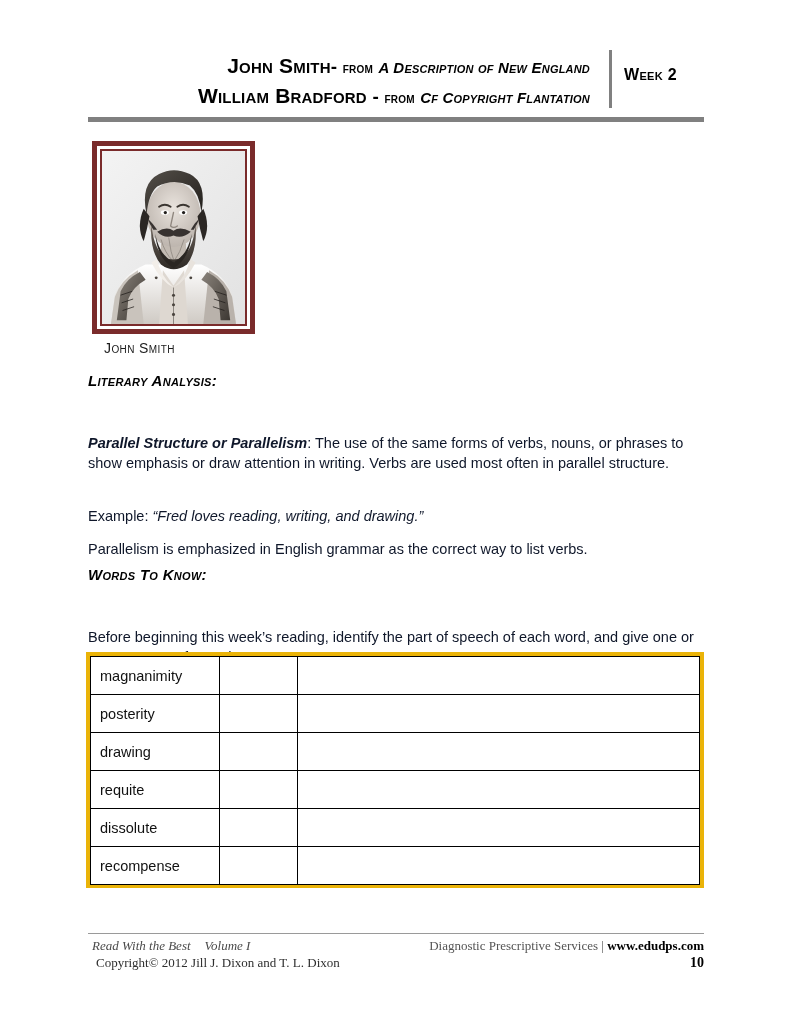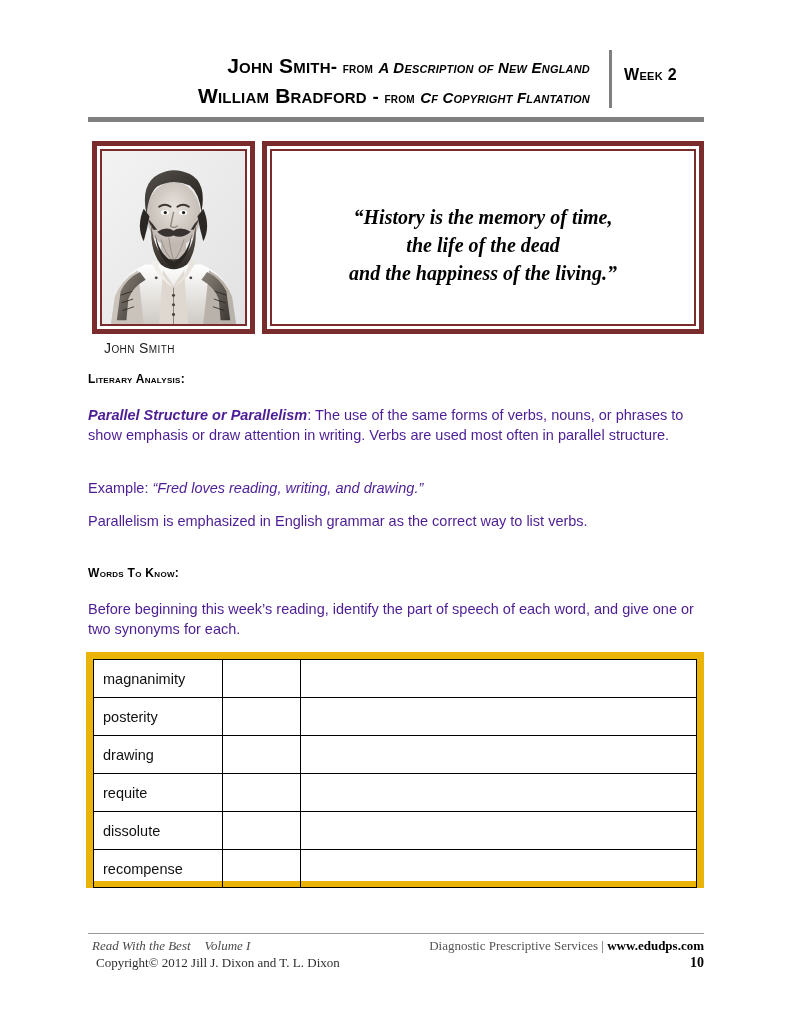--- a/index.html
+++ b/index.html
@@ -152,29 +152,31 @@
     left: 0; top: 0;
     width: 100%;
     height: 100%;
     display: block;
   }
 
   
   .section-heading {
     position: absolute;
     font-weight: bold;
-    font-size: 12px;
+    font-size: 15px;
     font-variant: small-caps;
     letter-spacing: 0.3px;
+    font-style: italic;
   }
   .body-text {
     position: absolute;
     font-size: 14.5px;
     line-height: 20px;
-    color: #4c1d95;
+    color: #0f172a;
+    margin-top: 28px;
   }
   .body-text i { font-style: italic; }
   .lead-term {
     font-weight: bold;
     font-style: italic;
   }
 
   #literary-analysis-heading { left: 88px; top: 372px; }
   #parallel-def { left: 88px; top: 405px; width: 614px; }
   #example-line { left: 88px; top: 478px; width: 614px; }
@@ -182,21 +184,21 @@
   #words-to-know-heading { left: 88px; top: 566px; }
   #words-instructions { left: 88px; top: 599px; width: 616px; }
 
   
   .vocab-table-wrap {
     position: absolute;
     left: 86px;
     top: 652px;
     width: 618px;
     height: 236px;
-    border: 7px solid #eab308;
+    border: 4px solid #eab308;
     box-sizing: border-box;
     background: #ffffff;
   }
   table.vocab {
     width: 100%;
     height: 100%;
     border-collapse: collapse;
     table-layout: fixed;
   }
   table.vocab td {
@@ -374,29 +376,20 @@
         <g stroke="#4a443e" stroke-width="0.6" opacity="0.6">
           <path d="M62 92 Q66 106 74 114" fill="none"></path>
           <path d="M70 90 Q72 106 76 116" fill="none"></path>
           <path d="M86 92 Q82 106 76 114" fill="none"></path>
         </g>
       </svg>
     </div>
   </div>
   <div class="portrait-caption">John Smith</div>
 
-  <div class="maroon-frame quote-frame">
-    <div class="inner">
-      <div class="quote-text">
-        <div>“History is the memory of time,</div>
-        <div>the life of the dead</div>
-        <div>and the happiness of the living.”</div>
-      </div>
-    </div>
-  </div>
 
   <div class="section-heading" id="literary-analysis-heading">Literary Analysis:</div>
 
   <div class="body-text" id="parallel-def">
     <span class="lead-term">Parallel Structure or Parallelism</span><span>: The use of the same forms of verbs, nouns, or phrases to show emphasis or draw attention in writing. Verbs are used most often in parallel structure.</span>
   </div>
 
   <div class="body-text" id="example-line">
     <span>Example: </span><i>“Fred loves reading, writing, and drawing.”</i>
   </div>

